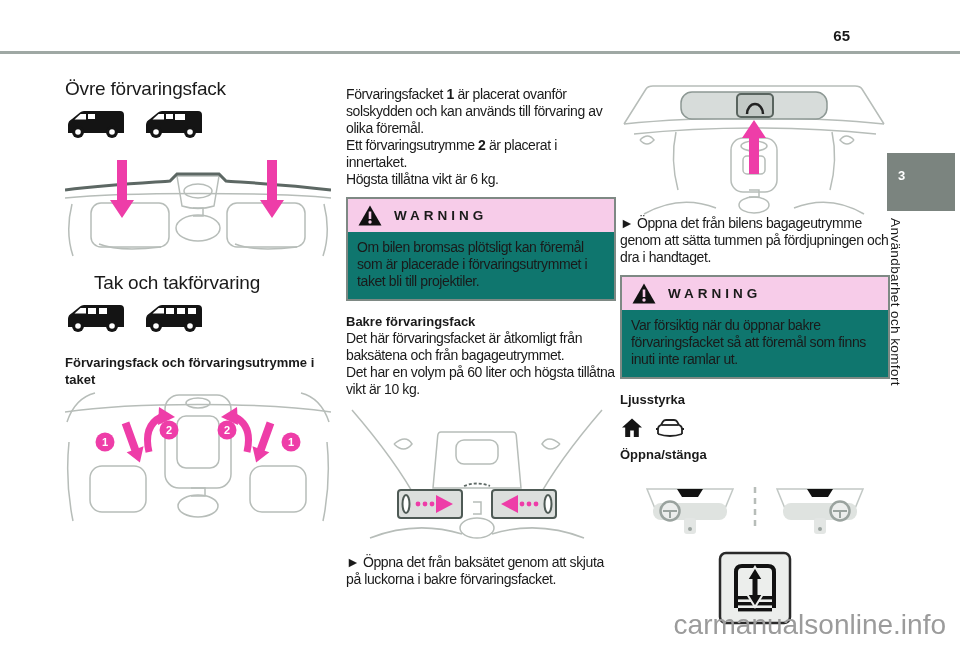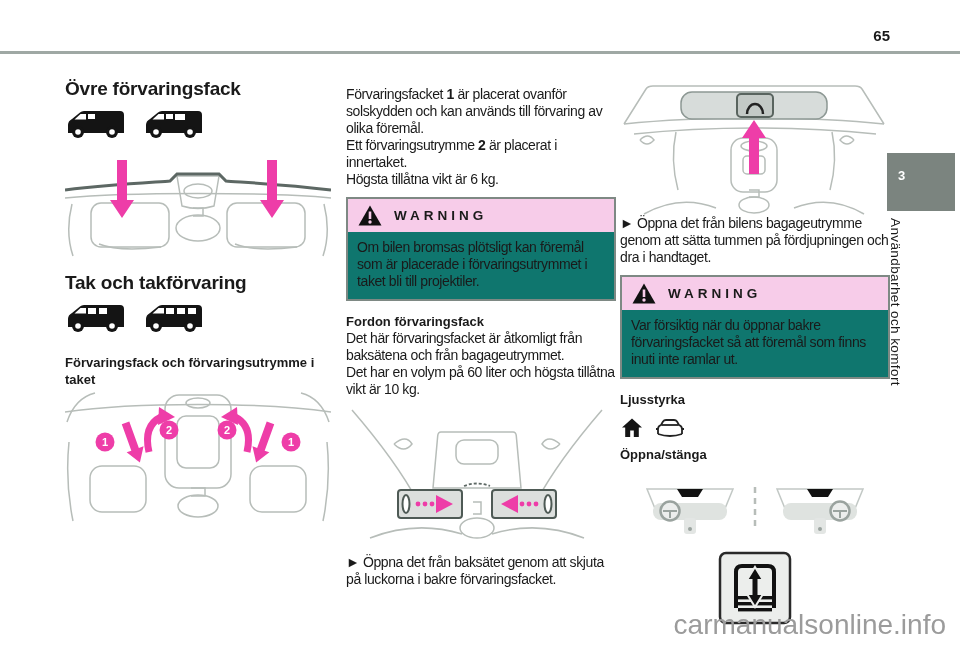--- a/index.html
+++ b/index.html
@@ -1,35 +1,35 @@
 <!DOCTYPE html>
 <html><head>
 <meta charset="utf-8">
 <style>
   html,body{margin:0;padding:0;background:#fff;}
   body{width:960px;height:649px;position:relative;overflow:hidden;
        font-family:"Liberation Sans",sans-serif;color:#1a1a1a;}
   .page{position:absolute;inset:0;}
-  .page-number{position:absolute;top:27px;left:850px;width:40px;text-align:right;
+  .page-number{position:absolute;top:27px;left:810px;width:40px;text-align:right;
        font-size:15px;font-weight:bold;}
   .header-rule{position:absolute;top:51px;left:0;width:960px;height:3px;background:#9fa8a4;}
   .chapter-tab{position:absolute;left:887px;top:153px;width:68px;height:58px;background:#7b847f;
        color:#fff;font-weight:bold;font-size:13px;box-sizing:border-box;padding:15px 0 0 11px;}
   .chapter-title{position:absolute;left:888px;top:218px;writing-mode:vertical-rl;
        font-size:13.5px;letter-spacing:0.4px;white-space:nowrap;color:#1a1a1a;}
   .watermark{position:absolute;right:14px;bottom:8px;font-size:28px;color:#9b9b9b;}
   .col{position:absolute;top:78px;}
   #col-left{left:65px;width:268px;}
   #col-middle{left:346px;top:86px;width:270px;}
   #col-right{left:620px;top:82px;width:270px;}
-  h1{font-size:19px;font-weight:bold;margin:0;letter-spacing:-0.2px;}
+  h1{font-size:19px;font-weight:normal;margin:0;letter-spacing:-0.2px;}
   h3{font-size:13px;font-weight:bold;margin:0;line-height:17px;}
   p.body{font-size:14px;line-height:17px;letter-spacing:-0.4px;margin:0;}
   .mt2{margin-top:2px;}.mt4{margin-top:20px;}.mt6{margin-top:6px;}.mt8{margin-top:8px;}
-  .mt10{margin-top:10px;}.mt12{margin-top:12px;}.mt14{margin-top:14px;}
+  .mt10{margin-top:10px;}.mt12{margin-top:12px;}.mt14{margin-top:14px;margin-left:29px;}
   .van-row{display:flex;gap:16px;align-items:flex-end;margin:8px 0 4px 0;}
   .warning-box{border:2px solid #7e8984;margin-top:9px;background:#0f766e;}
   .warning-head{background:#f7cce9;display:flex;align-items:center;gap:12px;padding:6px 10px;}
   .warning-title{font-weight:bold;font-size:13.5px;letter-spacing:4px;}
   .warning-body{padding:7px 9px 9px 9px;border-radius:19px;}
   .feature-row{display:flex;align-items:flex-start;gap:8px;margin-top:8px;}
   .feature-row p{flex:1;}
   .illus{display:block;}
   .center-block{display:flex;justify-content:center;}
   b{font-weight:bold;}
@@ -170,21 +170,21 @@
         <svg width="24" height="21" viewBox="0 0 24 21">
           <path d="M12,0.5 L23.5,20.5 H0.5 Z" fill="#111"></path>
           <rect x="10.7" y="6.5" width="2.6" height="7.5" fill="#f7cce9"></rect>
           <circle cx="12" cy="17" r="1.7" fill="#f7cce9"></circle>
         </svg>
         <span class="warning-title">WARNING</span>
       </div>
       <p class="body warning-body">Om bilen bromsas plötsligt kan föremål som är placerade i förvaringsutrymmet i taket bli till projektiler.</p>
     </div>
 
-    <h3 class="mt12">Fordon förvaringsfack</h3>
+    <h3 class="mt12">Bakre förvaringsfack</h3>
     <p class="body mt4">Det här förvaringsfacket är åtkomligt från baksätena och från bagageutrymmet.</p>
     <p class="body">Det har en volym på 60 liter och högsta tillåtna vikt är 10 kg.</p>
 
     <svg class="illus mt8" width="262" height="148" viewBox="0 0 262 148">
       <g fill="none" stroke="#b7bdb9" stroke-width="1.5">
         <path d="M6,4 Q50,55 72,96"></path>
         <path d="M256,4 Q212,55 190,96"></path>
         <path d="M95,26 h72 q3,0 3.3,4 l4.7,52 h-88 l4.7,-52 q0.3,-4 3.3,-4"></path>
         <rect x="110" y="34" width="42" height="24" rx="8"></rect>
         <path d="M48,38 q12,-10 18,0 q-8,10 -18,0"></path>

